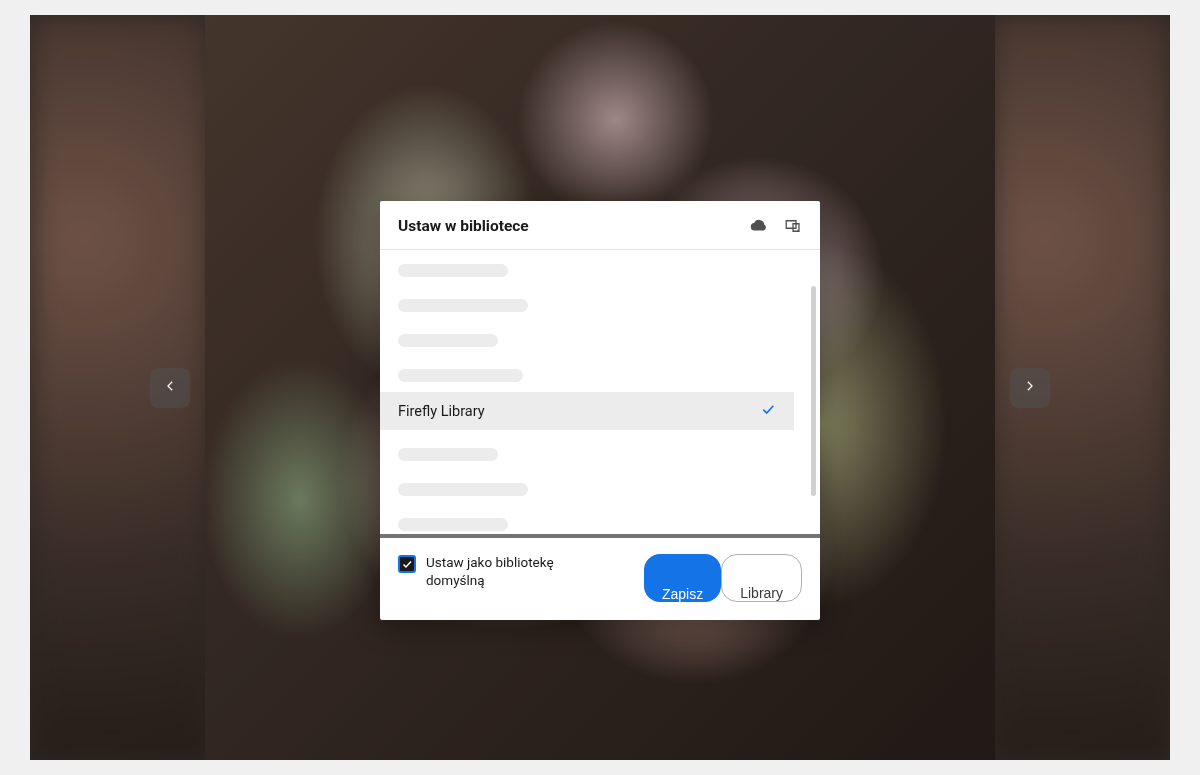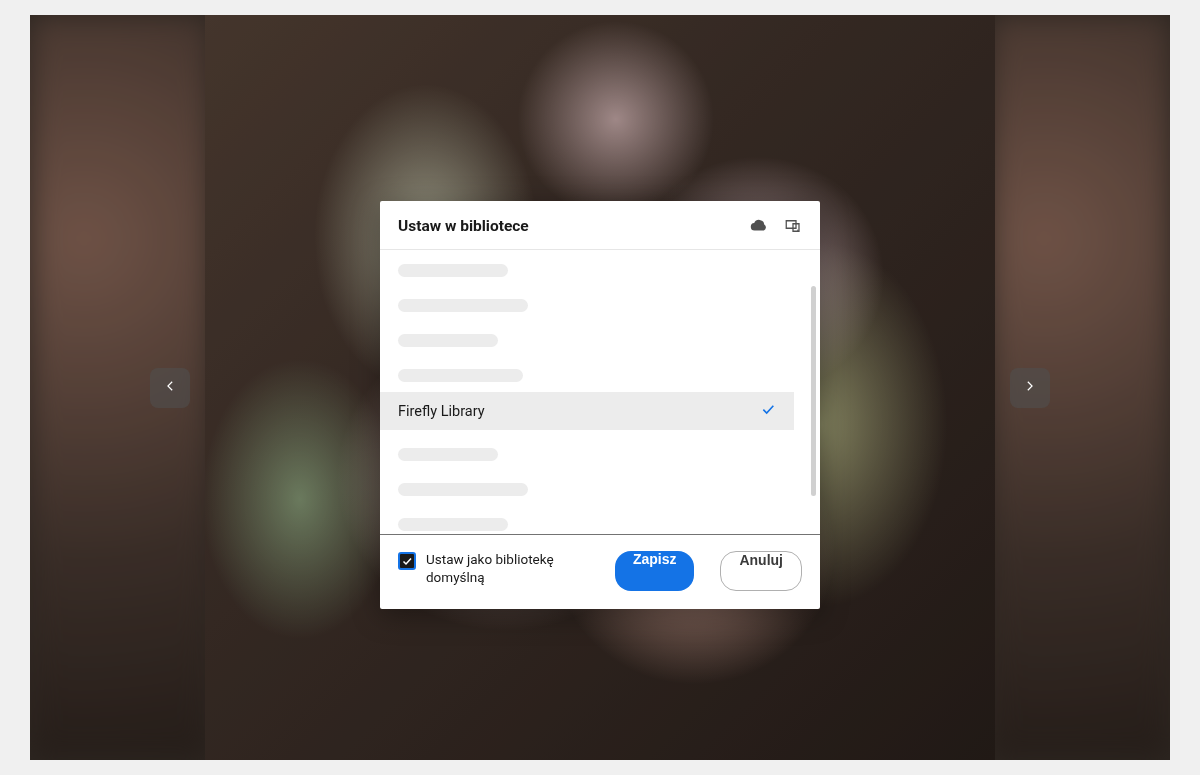--- a/index.html
+++ b/index.html
@@ -158,25 +158,25 @@
     margin-right: 26px;
   }
   .lib-item.selected {
     background: #ececec;
   }
   .lib-item .label { flex: 1; }
   .lib-item .check { color: #1473e6; }
   .lib-item .check svg { width: 16px; height: 16px; stroke: #1473e6; stroke-width: 2.4; fill: none; }
 
   .dialog-footer {
-    border-top: 1px solid #737373;
+    border-top: 4px solid #737373;
     padding: 16px 18px 18px 18px;
     display: flex;
     align-items: flex-start;
-    gap: 26px;
+    gap: 0;
   }
   .chk-wrap {
     display: flex;
     align-items: flex-start;
     gap: 10px;
     flex: 1;
   }
   .chk {
     width: 18px;
     height: 18px;
@@ -192,29 +192,29 @@
   }
   .chk svg { width: 12px; height: 12px; stroke: #fff; stroke-width: 3; fill: none; }
   .chk-label {
     font-size: 13.5px;
     color: #1a1a1a;
     line-height: 1.3;
     max-width: 160px;
   }
 
   .btn {
-    height: 40px;
+    height: 48px;
     padding: 0 18px;
     border-radius: 16px;
     font-size: 14px;
-    font-weight: 700;
+    font-weight: 400;
     cursor: pointer;
     border: none;
     display: flex;
-    align-items: flex-start;
+    align-items: flex-end;
   }
   .btn-primary {
     background: #1473e6;
     color: #fff;
   }
   .btn-secondary {
     background: #fff;
     color: #3b3b3b;
     border: 1.5px solid #b0b0b0;
   }
@@ -289,19 +289,19 @@
           <svg viewBox="0 0 24 24">
               <polyline points="5 13 10 18 20 7"></polyline>
             </svg>
         </div>
         <div class="chk-label">Ustaw jako bibliotekę domyślną</div>
       </div>
       <button class="btn btn-primary">
         <span>Zapisz</span>
       </button>
       <button class="btn btn-secondary">
-        <span>Anuluj</span>
+        <span>Library</span>
       </button>
     </div>
 
   </div>
 
 </div>
 
 </body></html>

